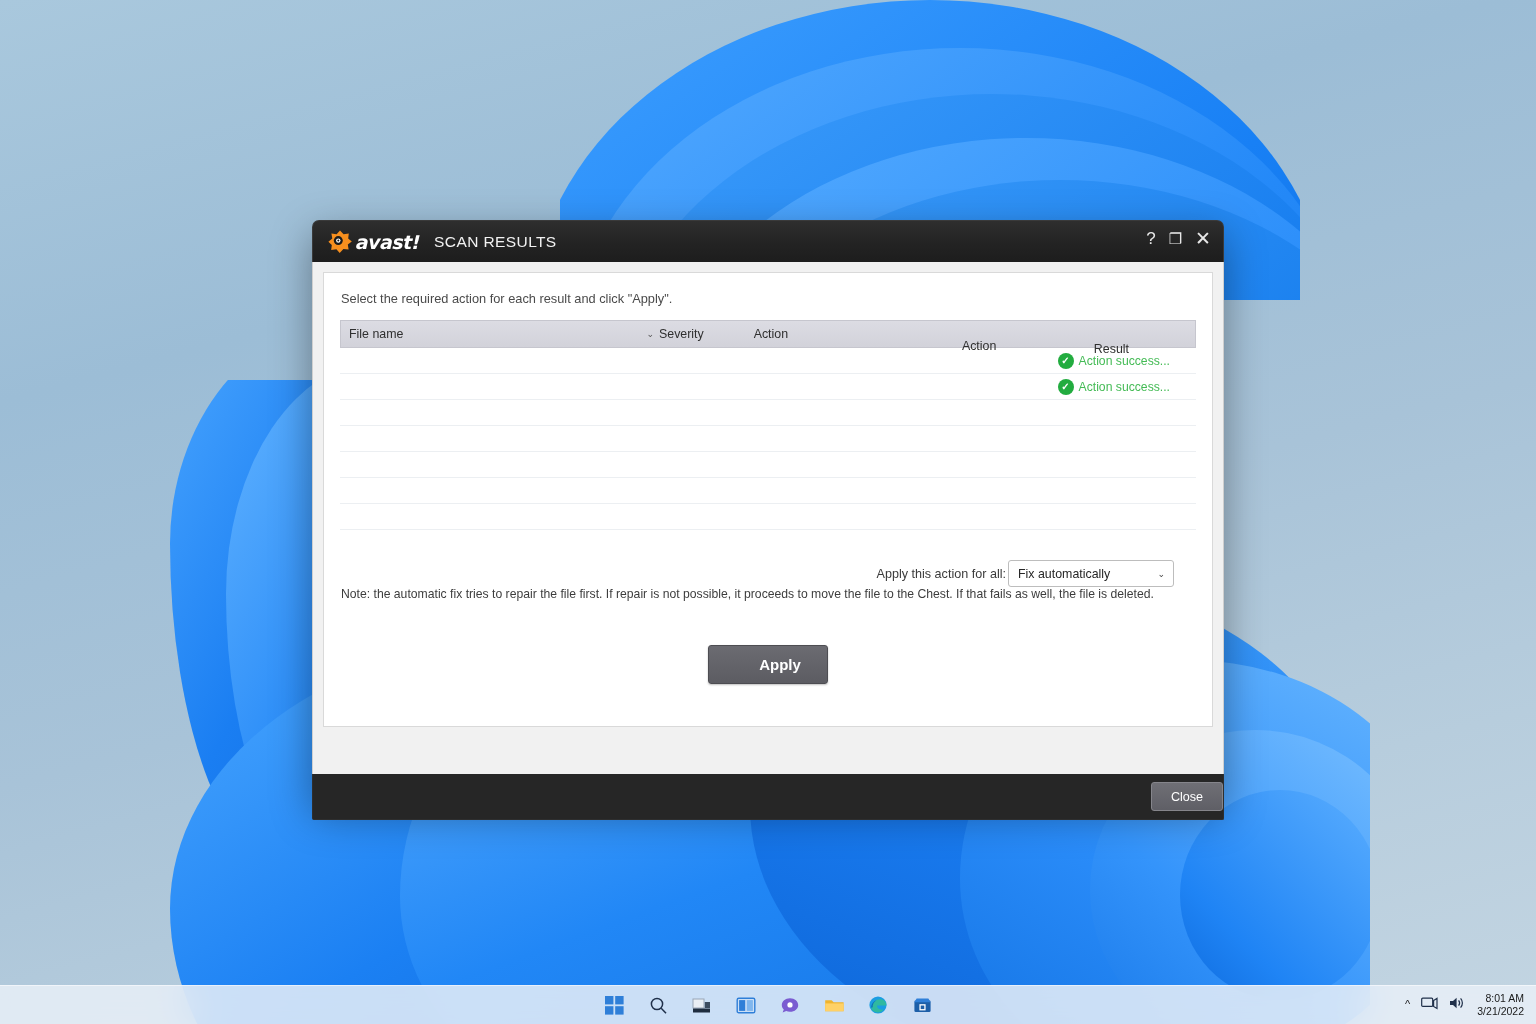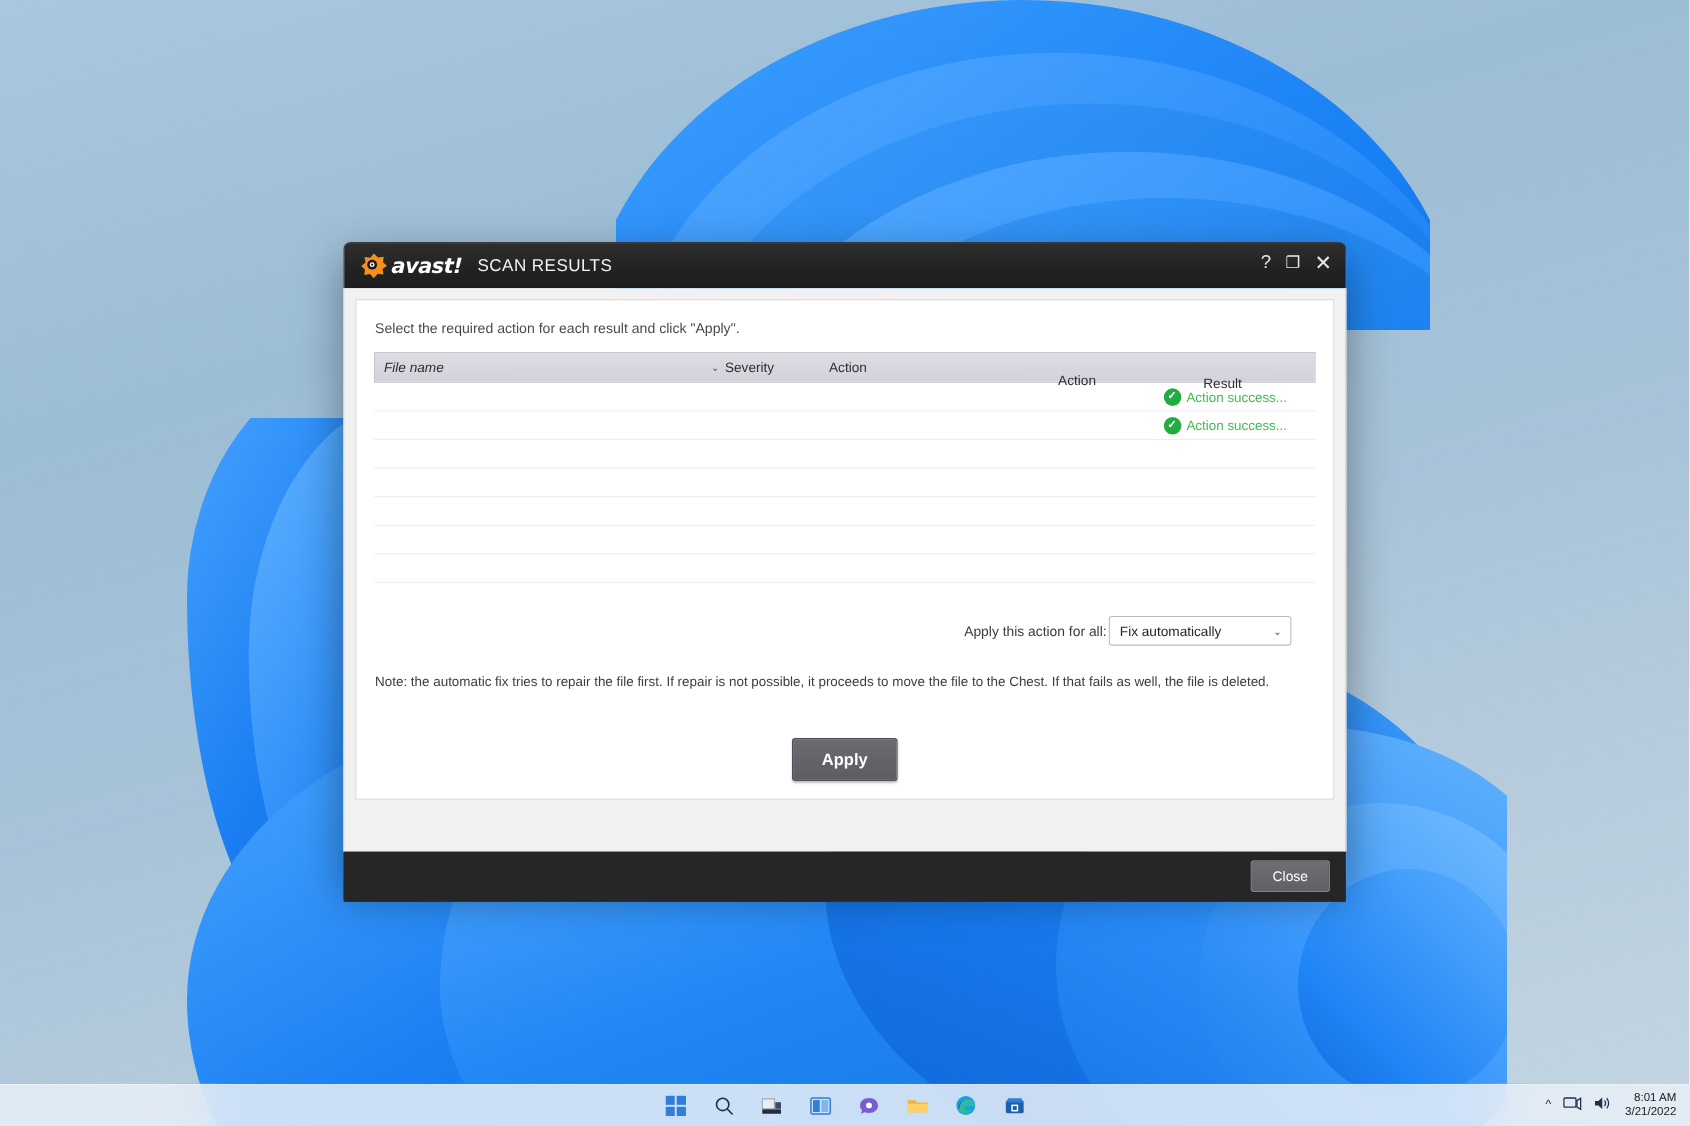--- a/index.html
+++ b/index.html
@@ -128,21 +128,21 @@
   
   #table { width:100%; }
   #thead {
     display:flex; align-items:center;
     background: linear-gradient(180deg,#dcdce3 0%, #d2d2da 100%);
     border: 1px solid #c6c6ce;
     height: 26px;
     font-size:12.4px; color:#2f2f2f;
   }
   .th { padding: 0 8px; box-sizing:border-box; display:flex; align-items:center; }
-  .th-file   { width: 300px; font-style: italic; }
+  .th-file   { width: 300px; }
   .th-sev    { width: 108px; }
   .th-status { width: 210px; }
   .th-action { width: 133px; margin-top: 24px; }
   .th-result { width: 110px; margin-top: 30px; }
   #sort-chevron { font-size:9px; color:#555; margin-right:5px; }
   .tbody-row {
     display:flex; align-items:center;
     height: 25px;
     border-bottom: 1px solid #eceff2;
     font-size:12.2px;
@@ -169,39 +169,39 @@
     width: 166px; height: 27px;
     border:1px solid #bdbdbd; border-radius:3px;
     background:#fff;
     display:flex; align-items:center; justify-content:space-between;
     padding: 0 8px 0 9px; box-sizing:border-box;
     font-size:12.4px; color:#262626;
   }
   #select-chevron { font-size:9px; color:#444; }
   #note {
     font-size:12.2px; color:#3d3d3d;
-    margin-top: 26px; margin-left:1px;
+    margin-left:1px;
   }
   #apply-wrap { display:flex; justify-content:center; margin-top: 44px; }
   #apply-button {
     width: 94px; height: 37px;
     background: linear-gradient(180deg,#6b6b71 0%, #5c5c62 100%);
     border:1px solid #4d4d52;
     border-radius:3px;
     color:#ffffff; font-size:15px; font-weight:bold;
     display:flex; align-items:center; justify-content:center;
     box-shadow: 0 1px 2px rgba(0,0,0,0.25);
+    padding-left: 24px;
   }
 
   #footerbar {
     height: 46px;
     background:#262626;
     border-radius: 0 0 2px 2px;
     display:flex; align-items:center; justify-content:flex-end;
-    padding-right: 14px;
     border:1px solid #2e2e2e; border-top:none;
     box-sizing:border-box;
   }
   #close-button {
     width: 70px; height: 27px;
     background: linear-gradient(180deg,#6f6f75 0%, #5f5f66 100%);
     border:1px solid #85858b;
     border-radius:3px;
     color:#fff; font-size:12.6px;
     display:flex; align-items:center; justify-content:center;

